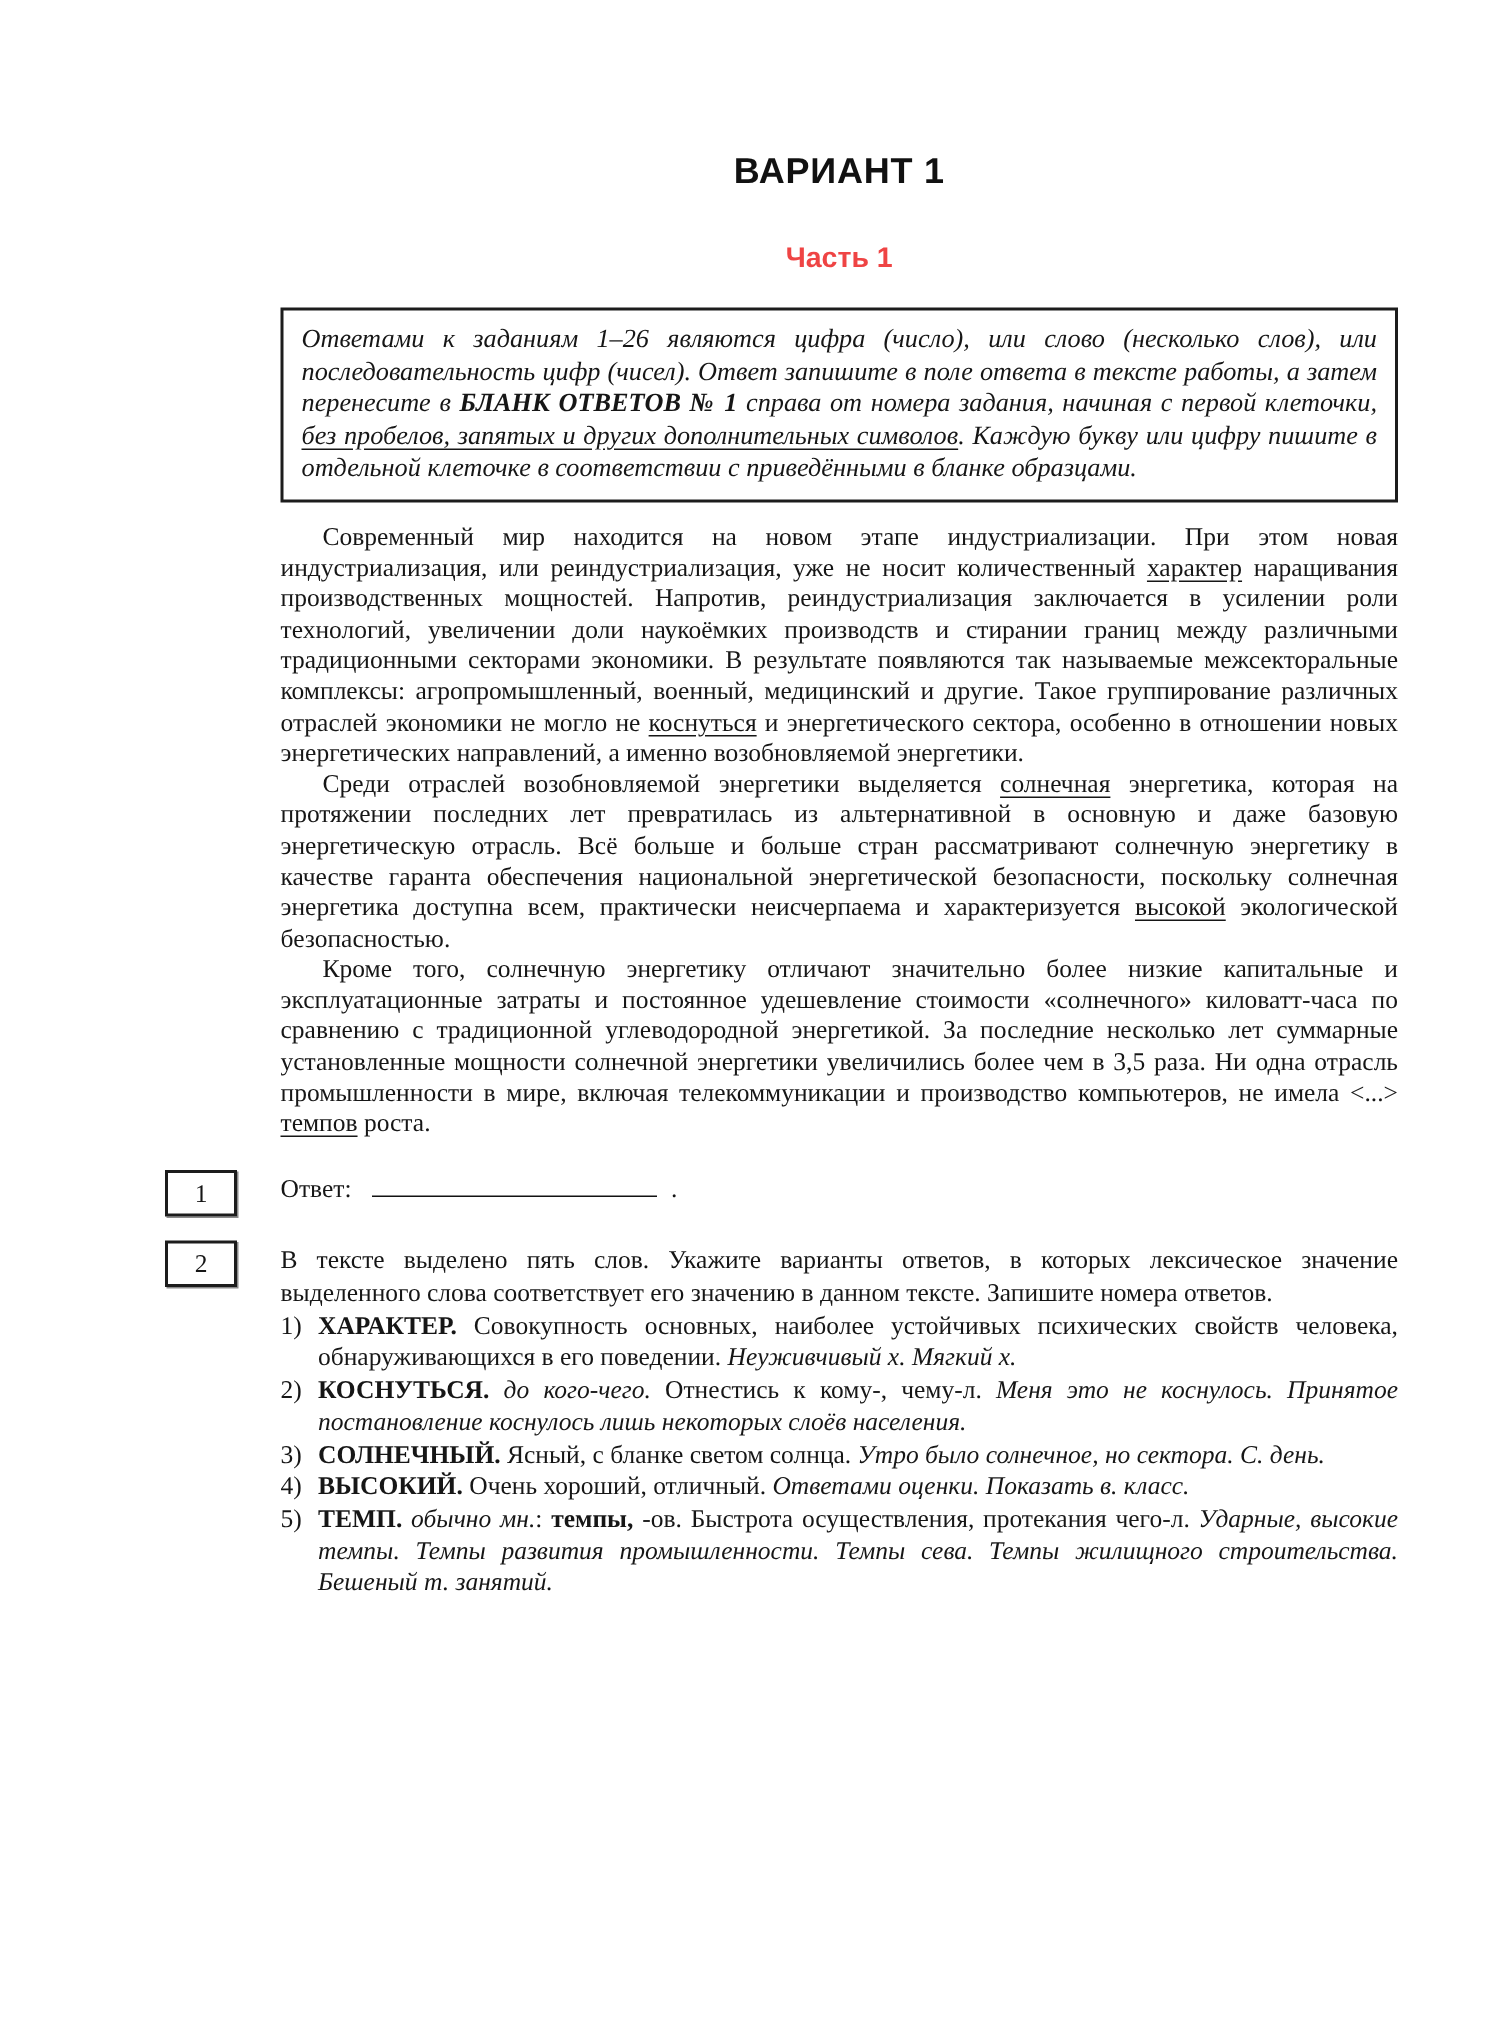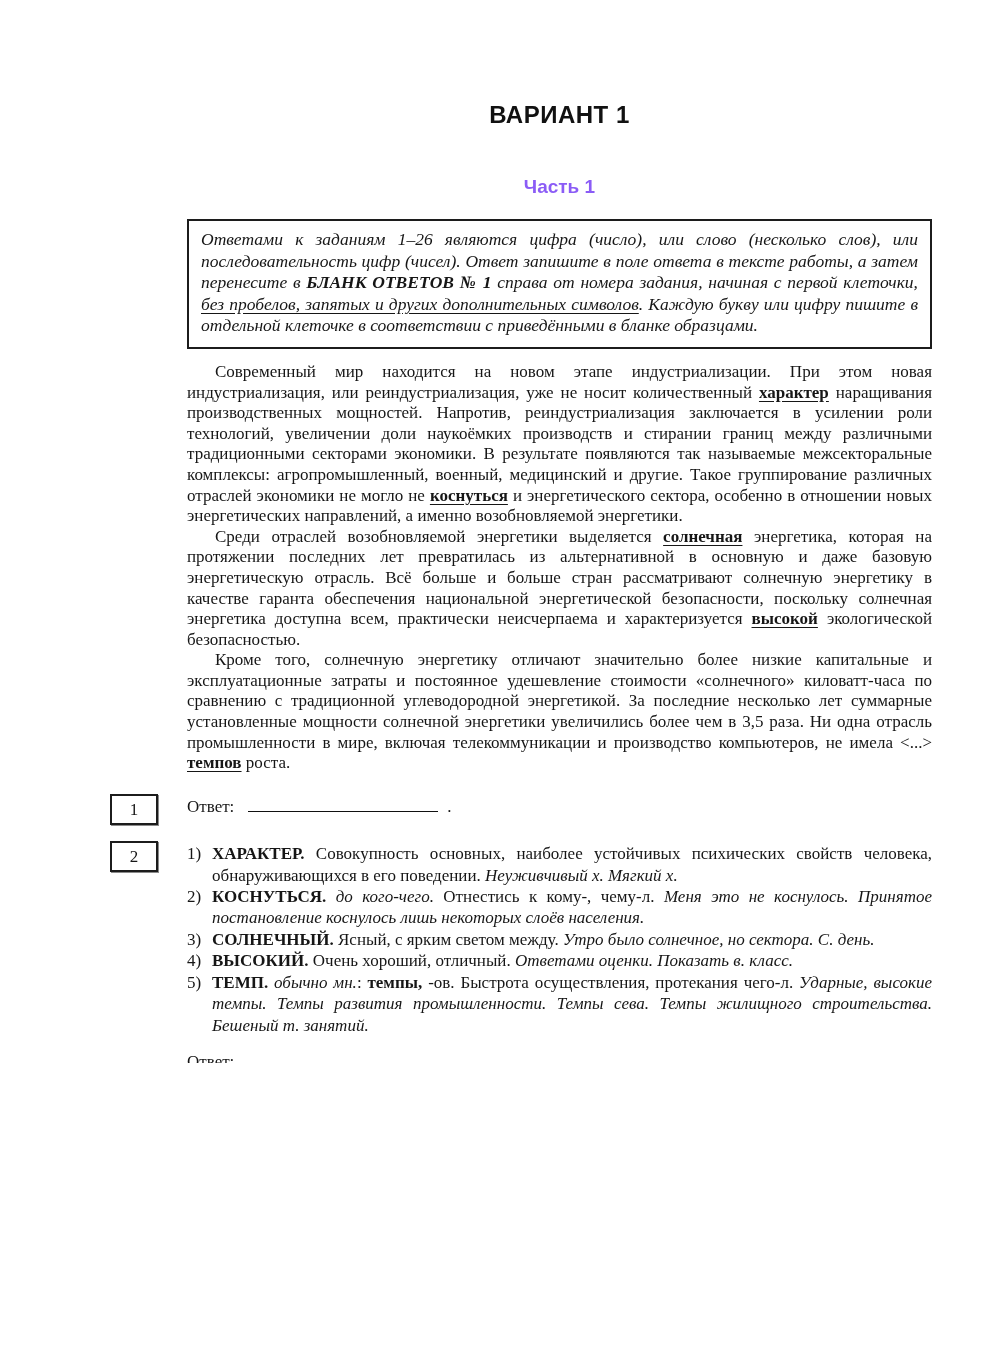--- a/index.html
+++ b/index.html
@@ -1,21 +1,21 @@
 <!DOCTYPE html>
 <html lang="ru"><head>
 <meta charset="utf-8">
 <style>
   html,body{margin:0;padding:0;background:#ffffff;}
   body{width:1000px;height:1349px;color:#161616;font-family:"Liberation Serif",serif;}
   .page{position:relative;width:1000px;height:1063px;background:#fff;overflow:hidden;box-sizing:border-box;padding-top:101px;}
   .content{margin-left:187px;width:745px;}
 
   .variant-title{text-align:center;font-family:"Liberation Sans",sans-serif;font-weight:bold;font-size:24px;letter-spacing:.5px;color:#111;}
-  .part-title{text-align:center;font-family:"Liberation Sans",sans-serif;font-weight:bold;font-size:19px;margin-top:47px;color:#8b5cf6;}
+  .part-title{text-align:center;font-family:"Liberation Sans",sans-serif;font-weight:bold;font-size:19px;margin-top:33px;color:#ef4444;}
 
   .instr-box{margin-top:21px;border:2px solid #1c1c1c;padding:8px 12px 10px 12px;box-sizing:border-box;
              font-style:italic;font-size:17.5px;line-height:21.6px;text-align:justify;}
   .read-box{margin-top:14px;border:1.5px solid #2a2a2a;padding:8px 10px;box-sizing:border-box;
             font-style:italic;font-size:17px;text-align:center;}
 
   .passage{margin-top:13px;font-size:17px;line-height:20.6px;text-align:justify;}
   .passage p{margin:0;text-indent:28px;}
   .attribution{text-align:right;font-size:17px;margin-top:3px;}
 
@@ -27,21 +27,21 @@
 
   .answer-row{margin-top:15px;font-size:17px;}
   .answer-blank{display:inline-block;width:190px;border-bottom:1.5px solid #111;height:14px;margin-left:14px;vertical-align:baseline;}
   .answer-dot{margin-left:9px;}
 
   .options{margin-top:1px;}
   .option{position:relative;padding-left:25px;text-align:justify;margin:0;}
   .option .marker{position:absolute;left:0;top:0;}
 
   .run-b{font-weight:bold;font-style:normal;margin-top:21px;}
-  .run-bu{font-weight:bold;text-decoration:underline;text-underline-offset:3px;}
+  .run-bu{font-weight:normal;text-decoration:underline;text-underline-offset:3px;}
   .run-i{font-style:italic;}
   .run-u{text-decoration:underline;text-underline-offset:3px;}
 </style>
 </head>
 <body>
 
 <div class="page">
   <div class="content">
 
     <div class="variant-title">ВАРИАНТ 1</div>
@@ -60,29 +60,30 @@
 
     <div class="task" style="margin-top:22px;">
       <div class="task-num">1</div>
       <div class="answer-row">
         <span>Ответ:</span><span class="answer-blank"></span><span class="answer-dot">.</span>
       </div>
     </div>
 
     <div class="task" style="margin-top:26px;">
       <div class="task-num">2</div>
+      <p class="task-text">В тексте выделено пять слов. Укажите варианты ответов, в которых лексическое значение выделенного слова соответствует его значению в данном тексте. Запишите номера ответов.</p>
       <div class="options">
         <p class="option">
           <span class="marker">1)</span><span><span class="run-b">ХАРАКТЕР.</span><span> Совокупность основных, наиболее устойчивых психических свойств человека, обнаруживающихся в его поведении. </span><span class="run-i">Неуживчивый х. Мягкий х.</span></span>
         </p>
         <p class="option">
           <span class="marker">2)</span><span><span class="run-b">КОСНУТЬСЯ.</span><span> </span><span class="run-i">до кого-чего.</span><span> Отнестись к кому-, чему-л. </span><span class="run-i">Меня это не коснулось. Принятое постановление коснулось лишь некоторых слоёв населения.</span></span>
         </p>
         <p class="option">
-          <span class="marker">3)</span><span><span class="run-b">СОЛНЕЧНЫЙ.</span><span> Ясный, с ярким светом между. </span><span class="run-i">Утро было солнечное, но сектора. С. день.</span></span>
+          <span class="marker">3)</span><span><span class="run-b">СОЛНЕЧНЫЙ.</span><span> Ясный, с бланке светом солнца. </span><span class="run-i">Утро было солнечное, но сектора. С. день.</span></span>
         </p>
         <p class="option">
           <span class="marker">4)</span><span><span class="run-b">ВЫСОКИЙ.</span><span> Очень хороший, отличный. </span><span class="run-i">Ответами оценки. Показать в. класс.</span></span>
         </p>
         <p class="option">
           <span class="marker">5)</span><span><span class="run-b">ТЕМП.</span><span> </span><span class="run-i">обычно мн.</span><span>: </span><span class="run-b">темпы,</span><span> -ов. Быстрота осуществления, протекания чего-л. </span><span class="run-i">Ударные, высокие темпы. Темпы развития промышленности. Темпы сева. Темпы жилищного строительства. Бешеный т. занятий.</span></span>
         </p>
       </div>
       <div class="answer-row">
         <span>Ответ:</span><span class="answer-blank"></span><span class="answer-dot">.</span>

